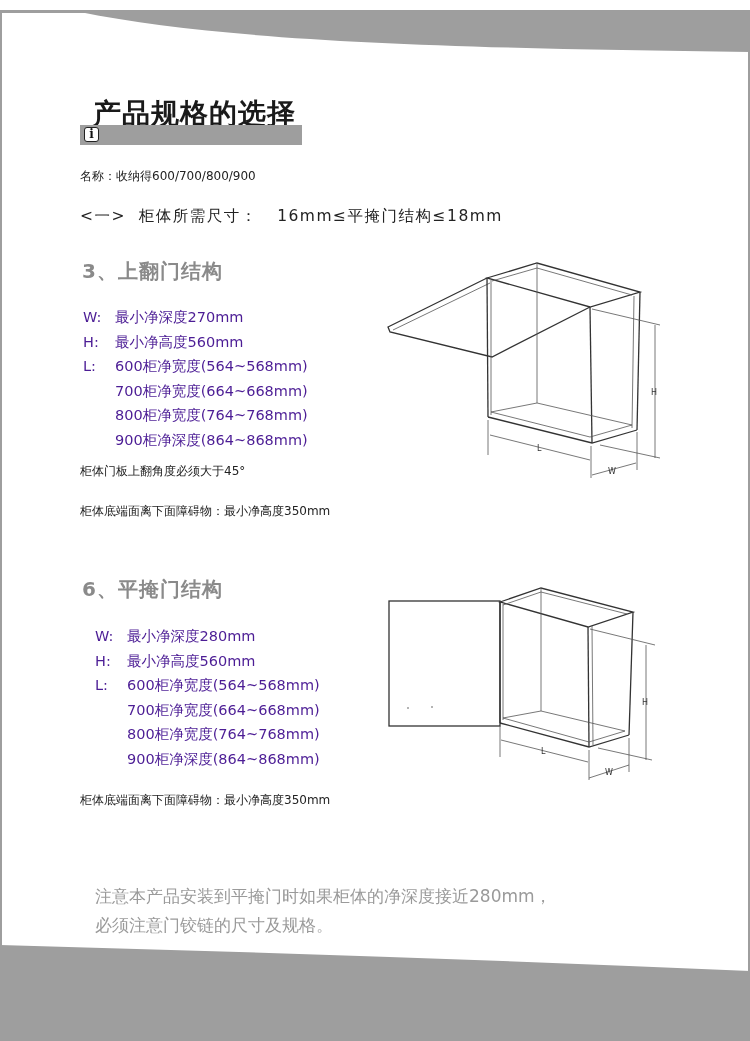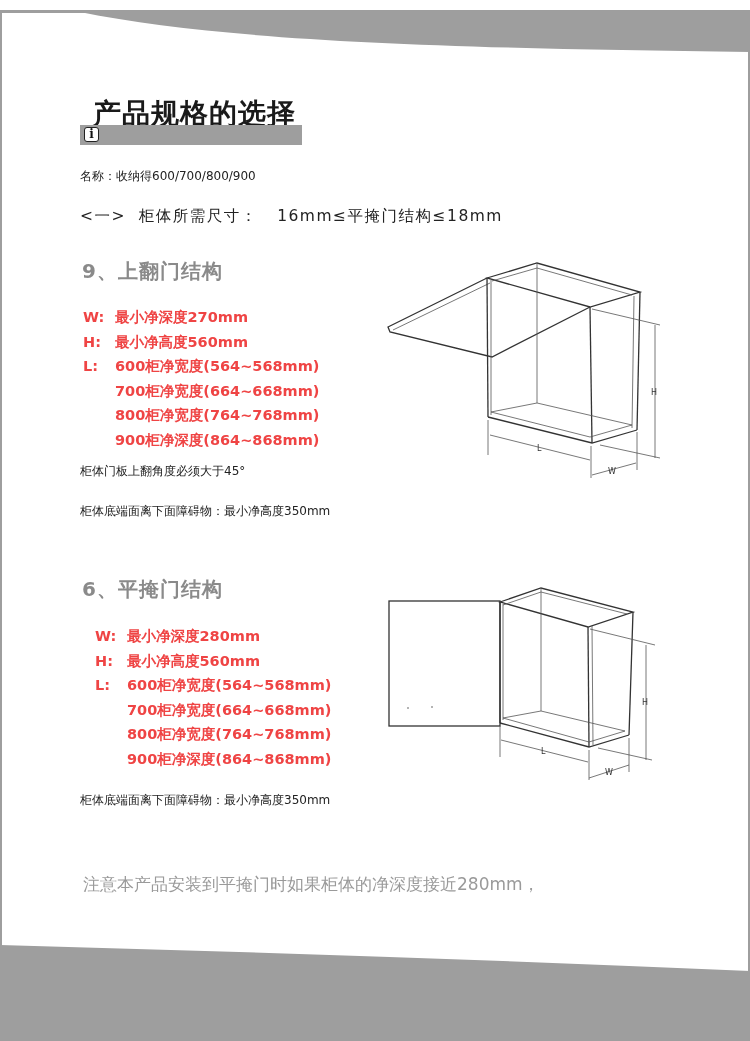--- a/index.html
+++ b/index.html
@@ -10,23 +10,23 @@
   .top-band { top: 0; height: 60px; }
   .bottom-band { top: 930px; height: 111px; }
   .title { position: absolute; left: 80px; top: 82px; font-family: "DejaVu Serif", "Liberation Serif", serif; font-weight: bold; font-size: 28px; color: #1a1a1a; letter-spacing: 1px; margin: 13px; }
   .info-bar { position: absolute; left: 80px; top: 125px; width: 222px; height: 20px; background: #9e9e9e; }
   .info-icon { position: absolute; left: 4px; top: 2px; width: 15px; height: 15px; border: 1.5px solid #222; border-radius: 3px; background: #fff; box-sizing: border-box;
                font-family: "DejaVu Serif", serif; font-weight: bold; font-size: 12px; line-height: 12px; text-align: center; color: #111; }
   .txt { position: absolute; font-size: 12px; color: #222; white-space: pre; margin: 0; }
   .req { letter-spacing: 1.5px; font-size: 15.5px; }
   .section-title { position: absolute; font-size: 20px; font-weight: bold; color: #8a8a8a; margin: 0; letter-spacing: 1px; }
   .spec-list { position: absolute; margin: 0; padding: 0; list-style: none; }
-  .spec-list li { font-size: 14.5px; line-height: 24.5px; height: 24.5px; color: #ef4444; white-space: pre; font-weight: bold; }
+  .spec-list li { font-size: 14.5px; line-height: 24.5px; height: 24.5px; color: #4c1d95; white-space: pre; }
   .spec-key { display: inline-block; width: 32px; }
-  .note { position: absolute; left: 83px; top: 870px; font-size: 17px; line-height: 29px; color: #9a9a9a; margin: 0; }
+  .note { position: absolute; left: 83px; top: 870px; font-size: 17px; line-height: 29px; color: #9a9a9a; margin: 12px; }
   svg.diagram { position: absolute; left: 0; top: 0; overflow: visible; }
   .ln { stroke: #333; stroke-width: 1.3; fill: none; }
   .ln-thin { stroke: #555; stroke-width: 0.8; fill: none; }
   .dim-label { font-size: 8px; fill: #333; font-family: "DejaVu Sans", sans-serif; }
 </style>
 </head>
 <body>
 
 <svg class="top-band" width="750" height="60" viewBox="0 0 750 60">
   <rect x="0" y="10" width="750" height="3" fill="#9e9e9e"></rect>
@@ -38,21 +38,21 @@
 </svg>
 
 <h1 class="title">产品规格的选择</h1>
 <div class="info-bar">
   <div class="info-icon">i</div>
 </div>
 
 <p class="txt" style="left:80px; top:168px;">名称：收纳得600/700/800/900</p>
 <p class="txt req" style="left:80px; top:206px;"><span>&lt;一&gt;</span>  <span>柜体所需尺寸：</span>   <span>16mm≤平掩门结构≤18mm</span></p>
 
-<h2 class="section-title" style="left:82px; top:258px;">9、上翻门结构</h2>
+<h2 class="section-title" style="left:82px; top:258px;">3、上翻门结构</h2>
 <ul class="spec-list" style="left:83px; top:305px;">
   <li><span class="spec-key">W:</span><span>最小净深度270mm</span></li>
   <li><span class="spec-key">H:</span><span>最小净高度560mm</span></li>
   <li><span class="spec-key">L:</span><span>600柜净宽度(564~568mm)</span></li>
   <li><span class="spec-key"></span><span>700柜净宽度(664~668mm)</span></li>
   <li><span class="spec-key"></span><span>800柜净宽度(764~768mm)</span></li>
   <li><span class="spec-key"></span><span>900柜净深度(864~868mm)</span></li>
 </ul>
 <p class="txt" style="left:80px; top:463px;">柜体门板上翻角度必须大于45°</p>
 <p class="txt" style="left:80px; top:503px;">柜体底端面离下面障碍物：最小净高度350mm</p>
@@ -120,13 +120,13 @@
   <path class="ln-thin" d="M646 645 L646 760"></path>
   <path class="ln-thin" d="M598 748 L652 760"></path>
   <path class="ln-thin" d="M500 726 L500 757 M589 750 L589 780 M629 738 L629 772"></path>
   <path class="ln-thin" d="M501 740 L588 762"></path>
   <path class="ln-thin" d="M589 778 L629 765"></path>
   <text class="dim-label" x="642" y="705">H</text>
   <text class="dim-label" x="541" y="754">L</text>
   <text class="dim-label" x="605" y="775">W</text>
 </svg>
 
-<p class="note"><span>注意本产品安装到平掩门时如果柜体的净深度接近280mm，</span><br></p>
+<p class="note"><span>注意本产品安装到平掩门时如果柜体的净深度接近280mm，</span><br><span>必须注意门铰链的尺寸及规格。</span></p>
 
 </body></html>

